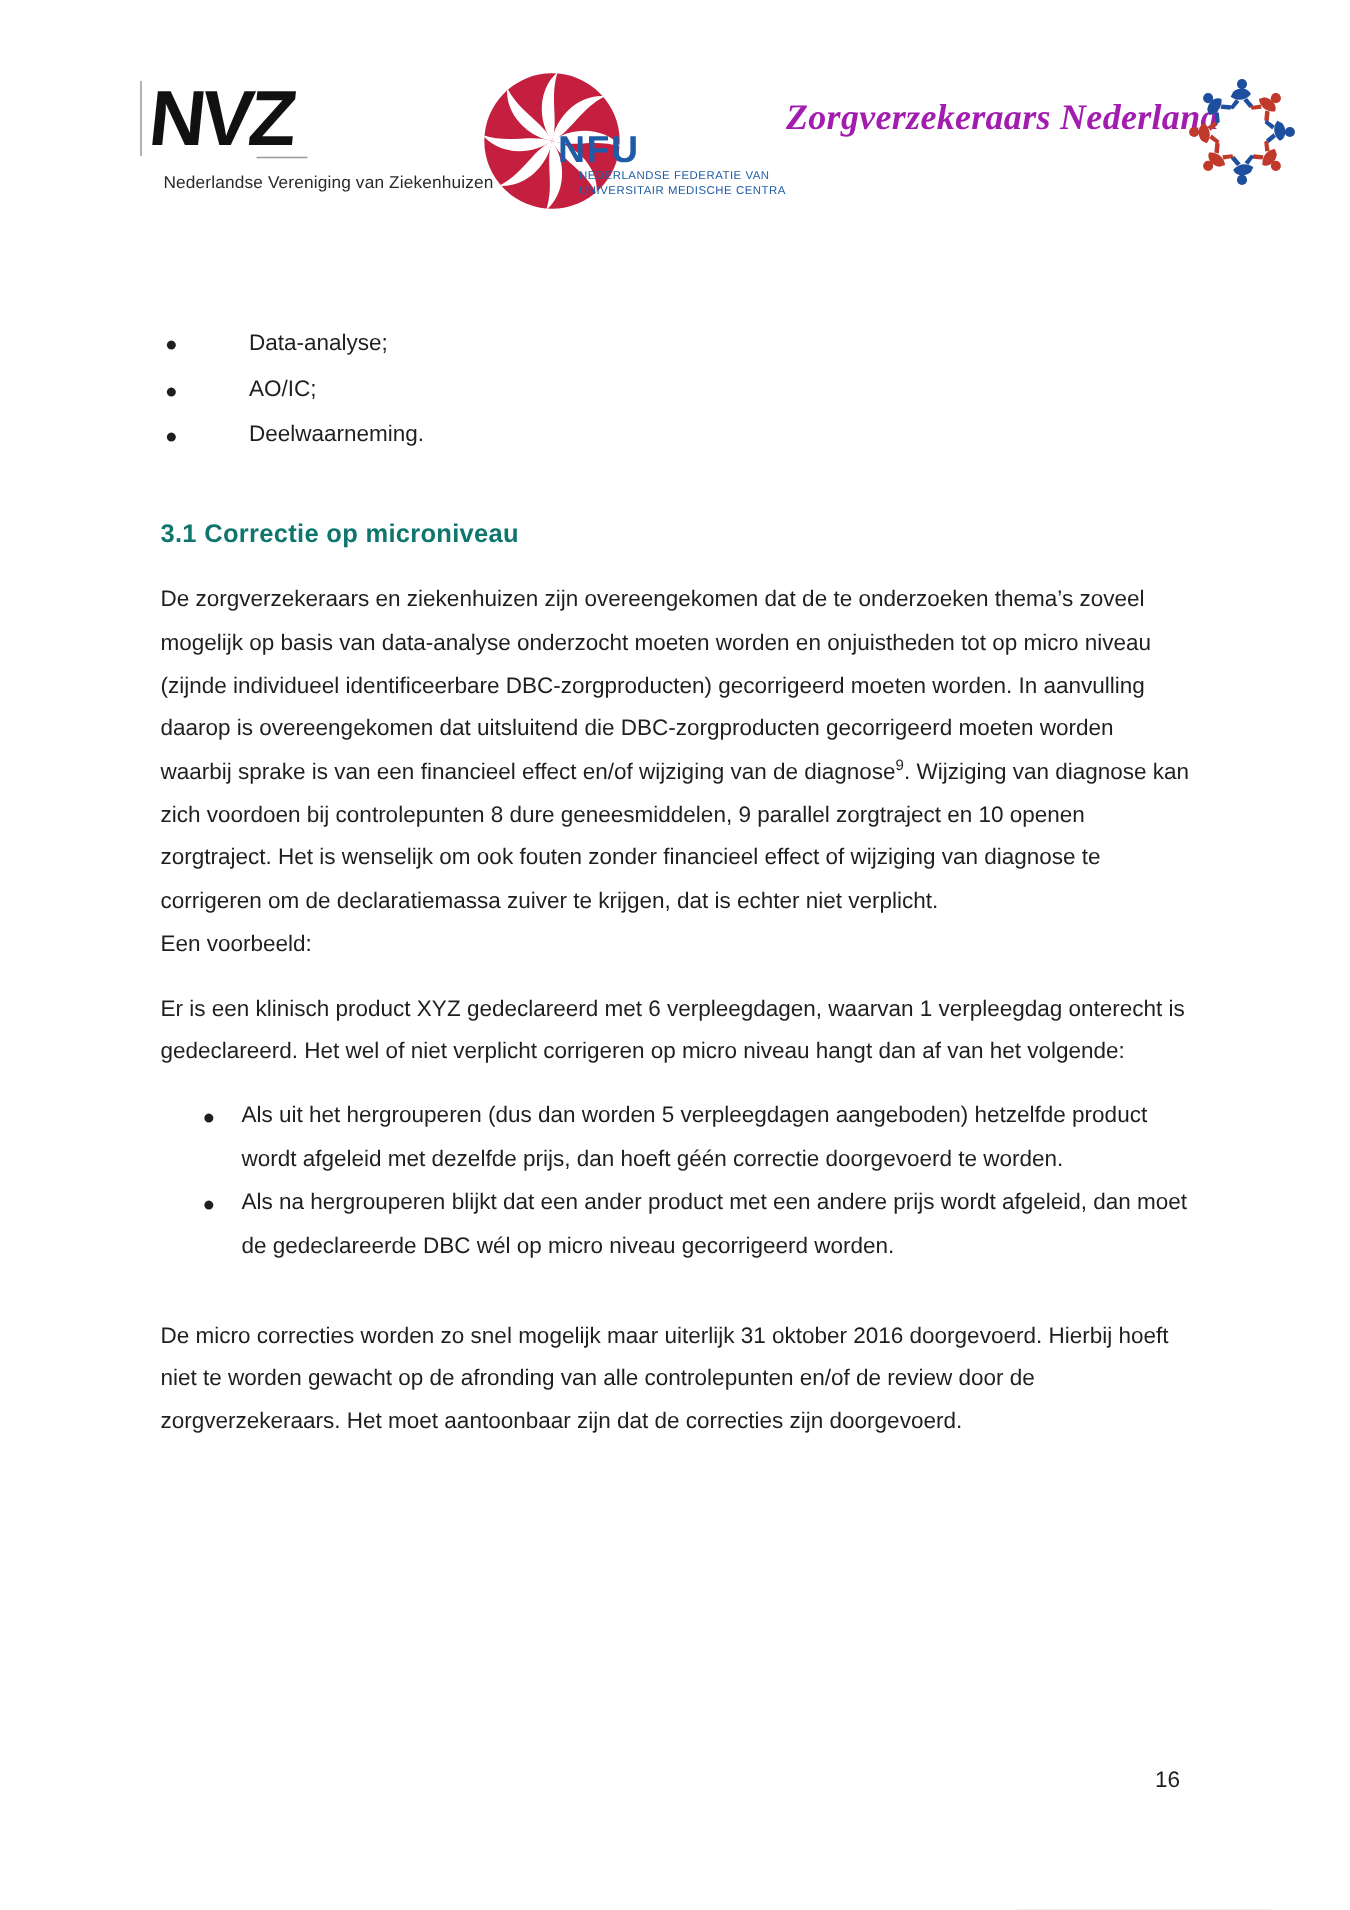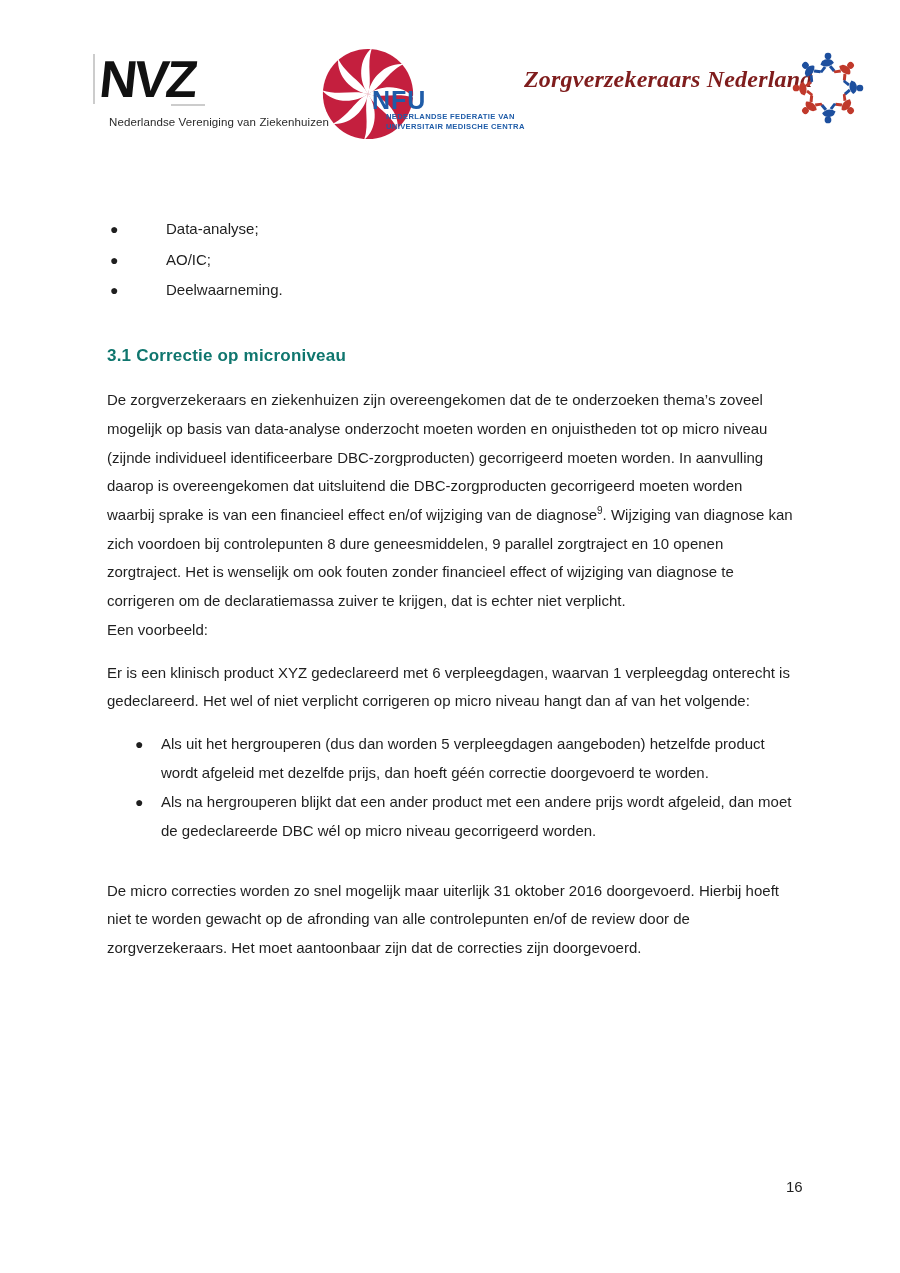--- a/index.html
+++ b/index.html
@@ -23,29 +23,29 @@
   .nfu{position:absolute;left:320px;top:46px;width:210px;height:100px;}
   .nfu-pin{position:absolute;left:0;top:0;}
   .nfu-word{
     position:absolute;left:52px;top:40px;
     font-size:25px;font-weight:bold;color:#1f5ca8;letter-spacing:1px;
     background:transparent;
     text-align:center;
   }
   .nfu-cap{
     position:absolute;left:66px;
-    font-size:7.6px;font-weight:bold;color:#1f5ca8;letter-spacing:.35px;white-space:nowrap;
+    font-size:7.6px;font-weight:normal;color:#1f5ca8;letter-spacing:.35px;white-space:nowrap;
   }
   .nfu-cap1{top:66px;}
   .nfu-cap2{top:76px;}
   .zn{position:absolute;left:524px;top:66px;}
   .zn-word{
     font-family:"Liberation Serif", serif;
     font-style:italic;font-weight:bold;
-    font-size:24px;color:#7f1d1d;white-space:nowrap;letter-spacing:.2px;
+    font-size:24px;color:#a21caf;white-space:nowrap;letter-spacing:.2px;
   }
   .zn-emblem{position:absolute;left:786px;top:46px;}
   
   .content{
     position:absolute;left:107px;top:210px;width:686px;
     font-size:15px;line-height:28.7px;
   }
   ul{list-style:none;margin:0;padding:0;}
   .intro-list{padding-top:4px;}
   .intro-list li{display:flex;line-height:30.5px;}
@@ -66,21 +66,21 @@
   sup{font-size:10px;line-height:0;vertical-align:super;}
   
   .footnote{
     position:absolute;left:107px;top:1106px;width:686px;
     font-size:11px;line-height:21px;color:#2a2a2a;
   }
   .footnote-rule{
     width:158px;height:0;border-top:1.4px solid #2a2a2a;margin-bottom:8px;
   }
   .page-number{
-    position:absolute;left:786px;top:1178px;
+    position:absolute;left:770px;top:1178px;
     font-size:15px;color:#1f1f1f;
   }
 </style>
 </head>
 <body>
 
 <div class="page">
 
   <div class="hdr">
 

